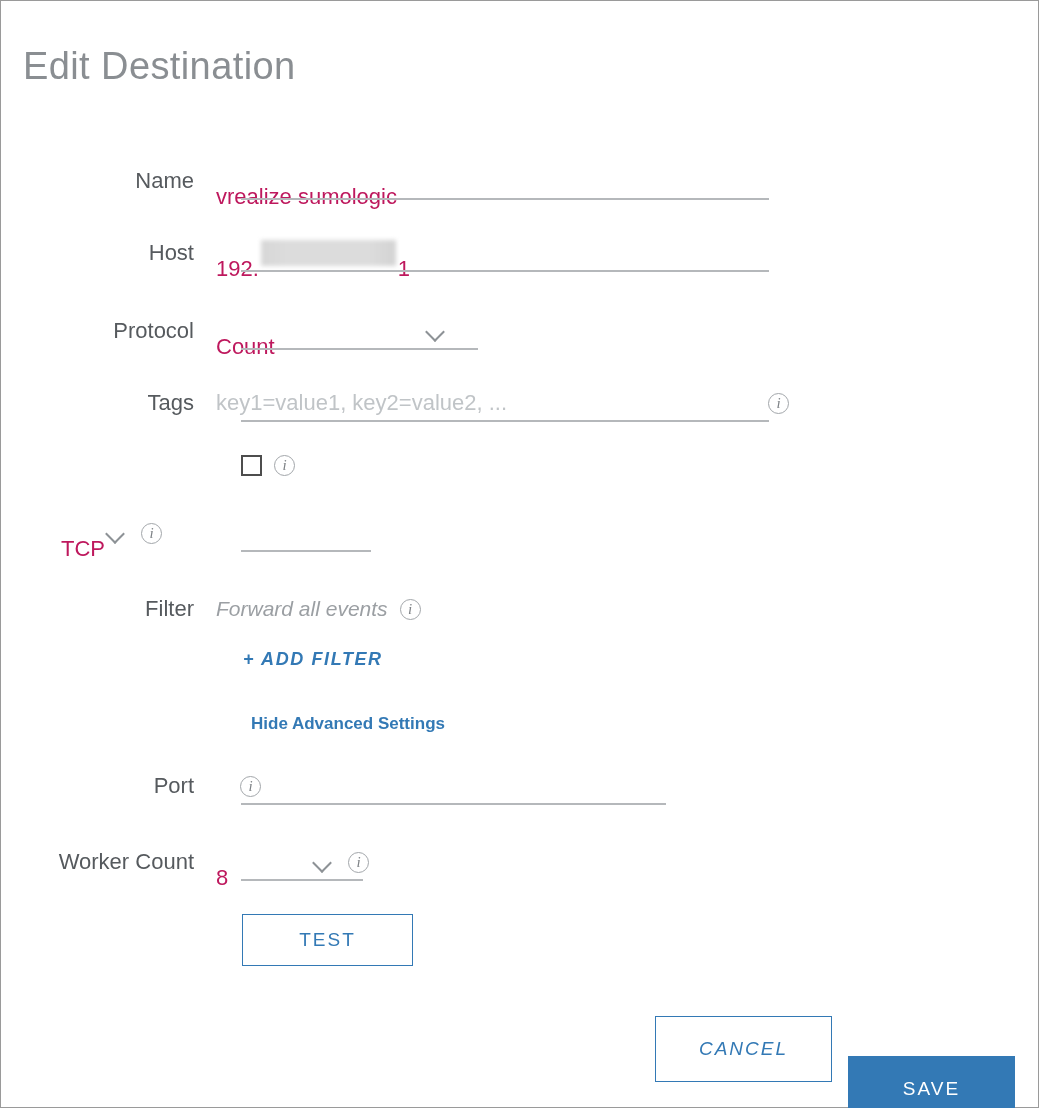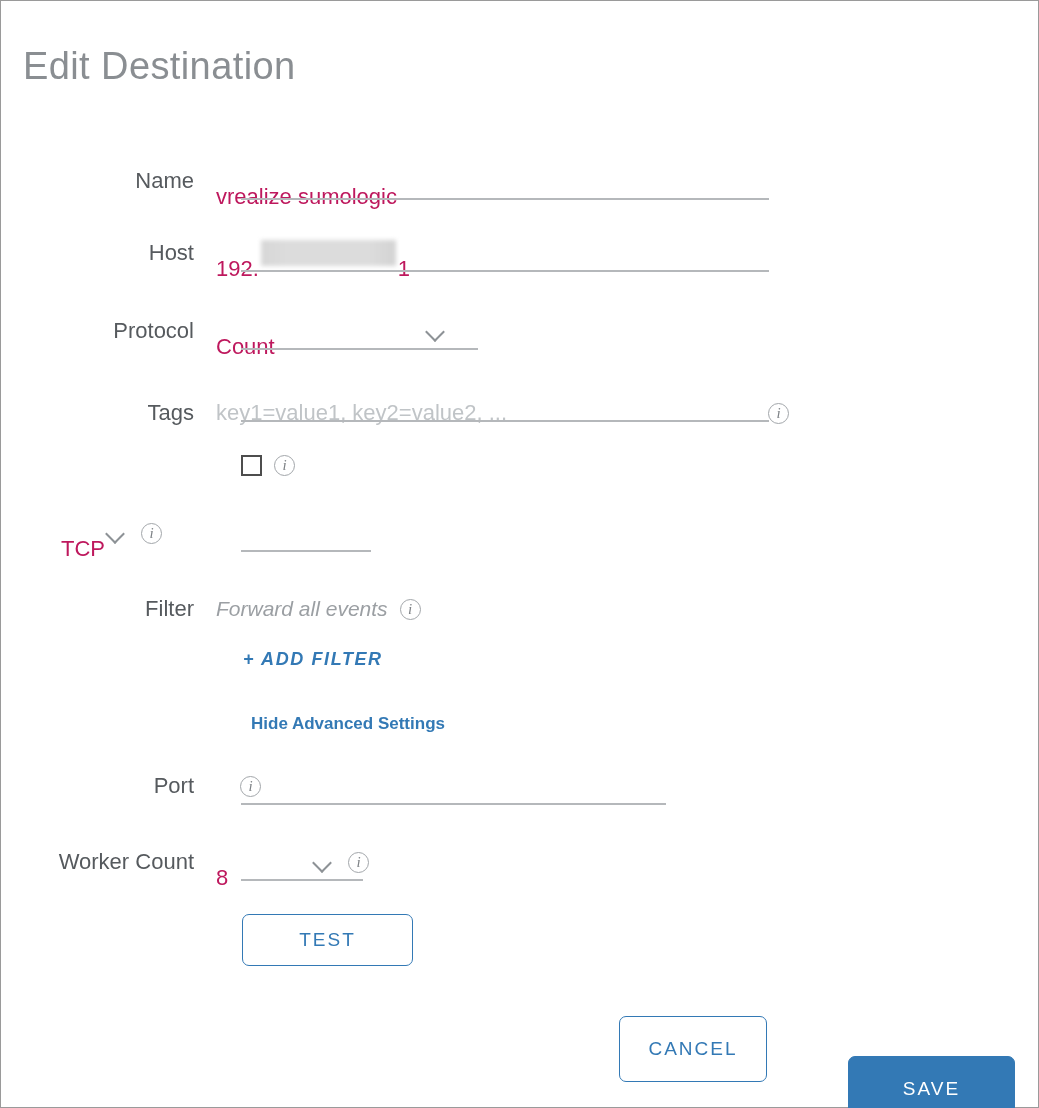--- a/index.html
+++ b/index.html
@@ -144,21 +144,21 @@
     left: 250px;
     font-size: 17px;
     font-weight: 700;
   }
 
   
   .btn {
     display: inline-flex;
     align-items: center;
     justify-content: center;
-    border-radius: 7px;
+    border-radius: 0;
     letter-spacing: 2px;
     font-size: 19px;
     cursor: pointer;
     font-weight: 500;
   }
   .btn-outline {
     border: 1.6px solid #3379b5;
     color: #3379b5;
     background: #fff;
   }
@@ -167,22 +167,22 @@
     color: #ffffff;
     background: #3379b5;
   }
   #test-button {
     position: absolute;
     left: 241px; top: 913px;
     width: 171px; height: 52px;
   }
   #cancel-button {
     position: absolute;
-    left: 618px; top: 1015px;
-    width: 148px; height: 66px;
+    left: 654px; top: 1015px;
+    width: 177px; height: 66px; font-style: italic;
   }
   #save-button {
     position: absolute;
     left: 847px; top: 1015px;
     width: 167px; height: 66px; margin-top: 40px;
   }
 
   
   .redacted {
     display: inline-block;
@@ -221,21 +221,21 @@
 
   <div class="row" style="top:310px;">
     <div class="label">Protocol</div>
     <div class="fieldwrap" style="width:237px; justify-content:space-between; padding-right:6px;">
       <span class="value">Count</span>
       <span class="caret"></span>
     </div>
   </div>
   <div class="underline" style="top:347px; width:237px;"></div>
 
-  <div class="row" style="top:392px;">
+  <div class="row" style="top:382px;">
     <div class="label">Tags</div>
     <div class="fieldwrap" style="width:528px;">
       <span class="placeholder">key1=value1, key2=value2, ...</span>
     </div>
     <div class="info" style="margin-left:24px;">i</div>
   </div>
   <div class="underline" style="top:419px; width:528px;"></div>
 
   <div class="cbrow" style="top:454px;">
     <span class="checkbox"></span>

